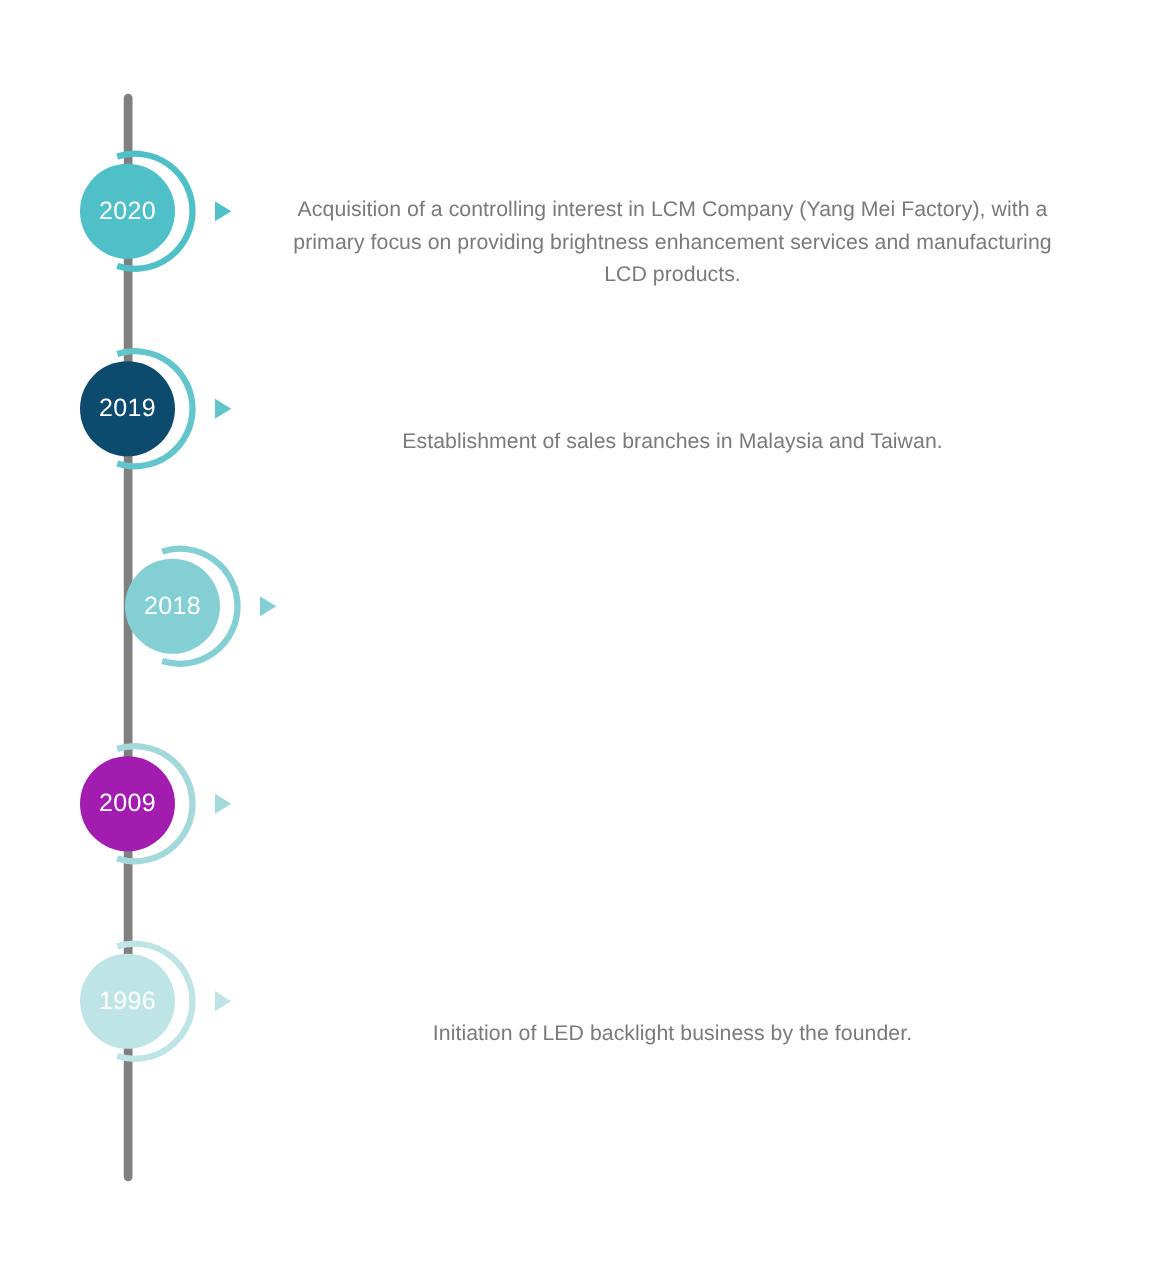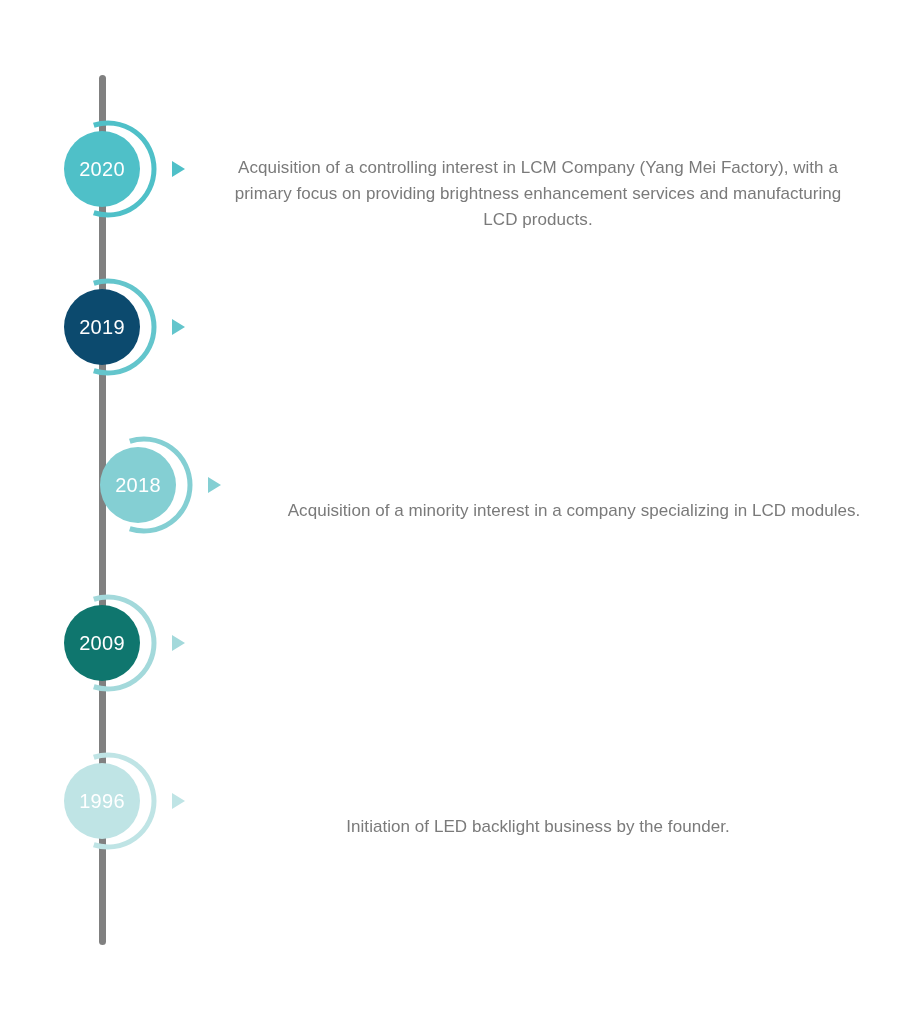--- a/index.html
+++ b/index.html
@@ -111,36 +111,36 @@
       <div class="desc" style="top: 38px;">Acquisition of a controlling interest in LCM Company (Yang Mei Factory), with a primary focus on providing brightness enhancement services and manufacturing LCD products.</div>
     </div>
     <div class="row" style="top: 275px;">
       <svg class="ring" viewBox="0 0 104 104">
         <path d="M 37.79 8.25 A 46 46 0 1 1 37.79 95.75" fill="none" stroke="#63C5CC" stroke-width="5" stroke-linecap="butt"></path>
       </svg>
       <div class="disc" style="background: #0c4a6e;">
         <span class="year">2019</span>
       </div>
       <div class="arrow" style="border-left-color: rgb(99, 197, 204);"></div>
+      <div class="desc" style="top: 65px;">Establishment of sales branches in Malaysia and Taiwan.</div>
     </div>
     <div class="row" style="top: 433px; margin-left: 36px;">
       <svg class="ring" viewBox="0 0 104 104">
         <path d="M 37.79 8.25 A 46 46 0 1 1 37.79 95.75" fill="none" stroke="#84CFD3" stroke-width="5" stroke-linecap="butt"></path>
       </svg>
       <div class="disc" style="background: rgb(132, 207, 211);">
         <span class="year">2018</span>
       </div>
       <div class="arrow" style="border-left-color: rgb(132, 207, 211);"></div>
-      <div class="desc" style="top: 65px;">Acquisition of a minority interest in a company specializing in LCD modules.</div>
     </div>
     <div class="row" style="top: 591px;">
       <svg class="ring" viewBox="0 0 104 104">
         <path d="M 37.79 8.25 A 46 46 0 1 1 37.79 95.75" fill="none" stroke="#A3D9DB" stroke-width="5" stroke-linecap="butt"></path>
       </svg>
-      <div class="disc" style="background: #0f766e; align-items: center;">
+      <div class="disc" style="background: #a21caf; align-items: center;">
         <span class="year">2009</span>
       </div>
       <div class="arrow" style="border-left-color: rgb(163, 217, 219);"></div>
     </div>
     <div class="row" style="top: 749px;">
       <svg class="ring" viewBox="0 0 104 104">
         <path d="M 37.79 8.25 A 46 46 0 1 1 37.79 95.75" fill="none" stroke="#BFE4E5" stroke-width="5" stroke-linecap="butt"></path>
       </svg>
       <div class="disc" style="background: rgb(191, 228, 229);">
         <span class="year">1996</span>

